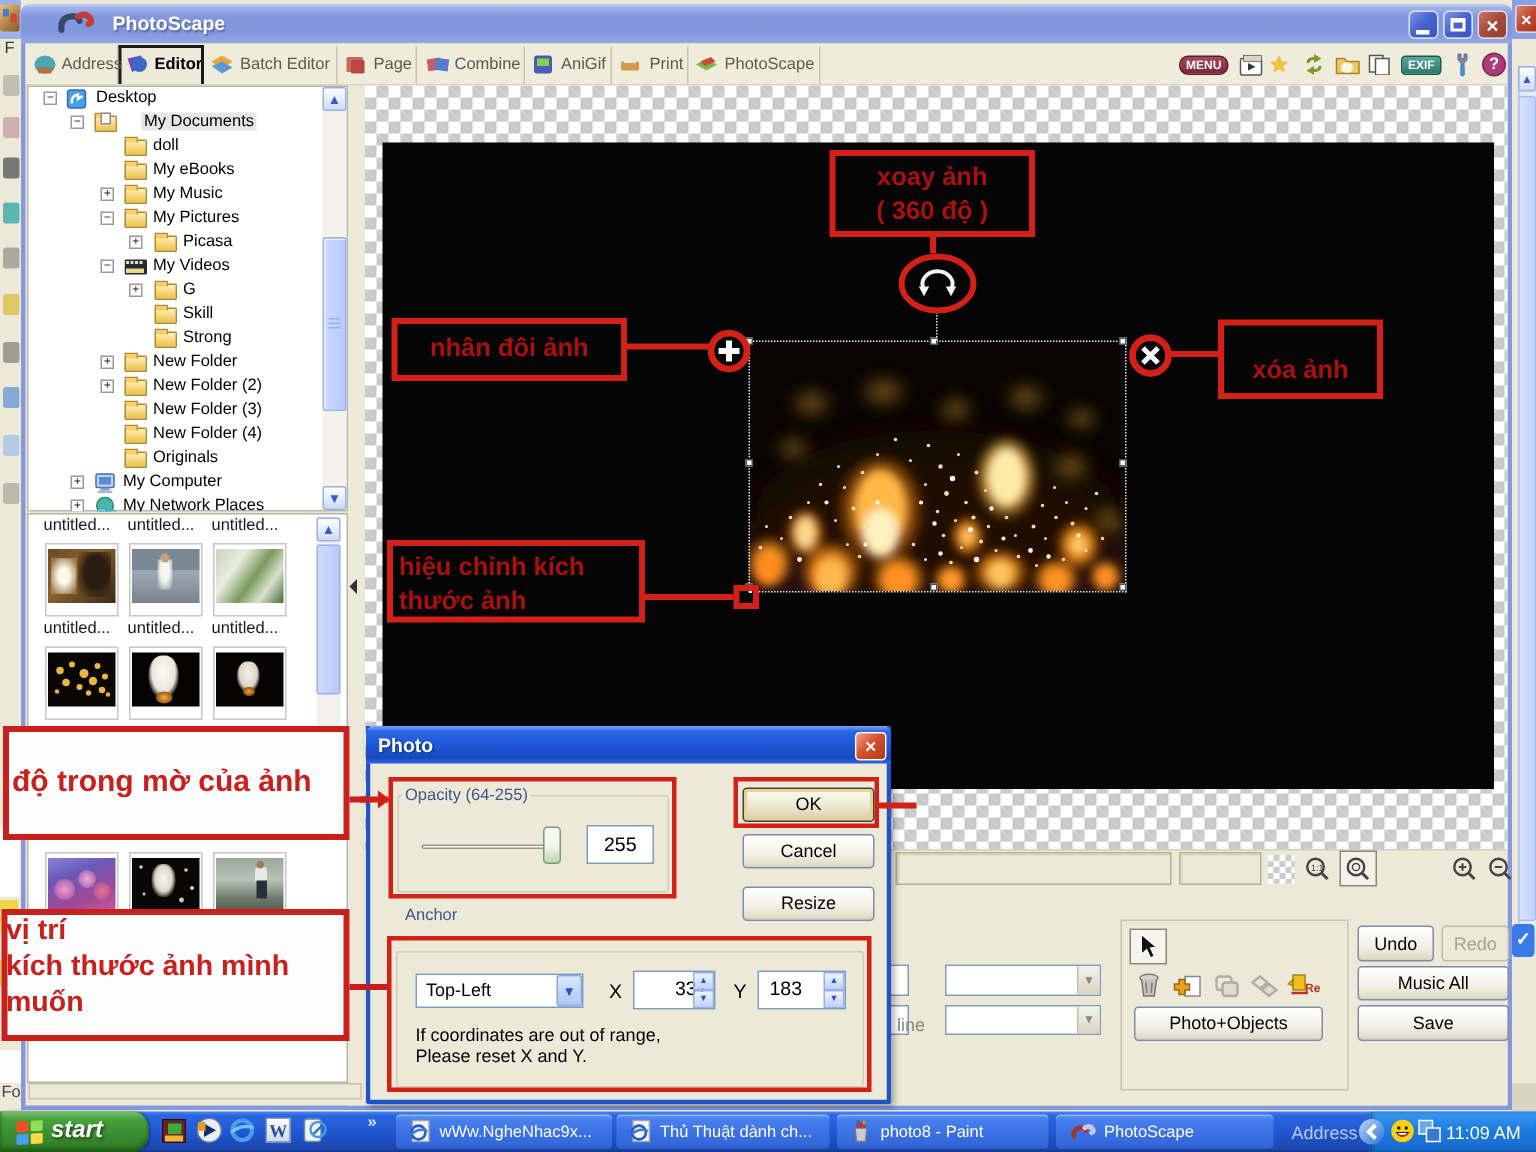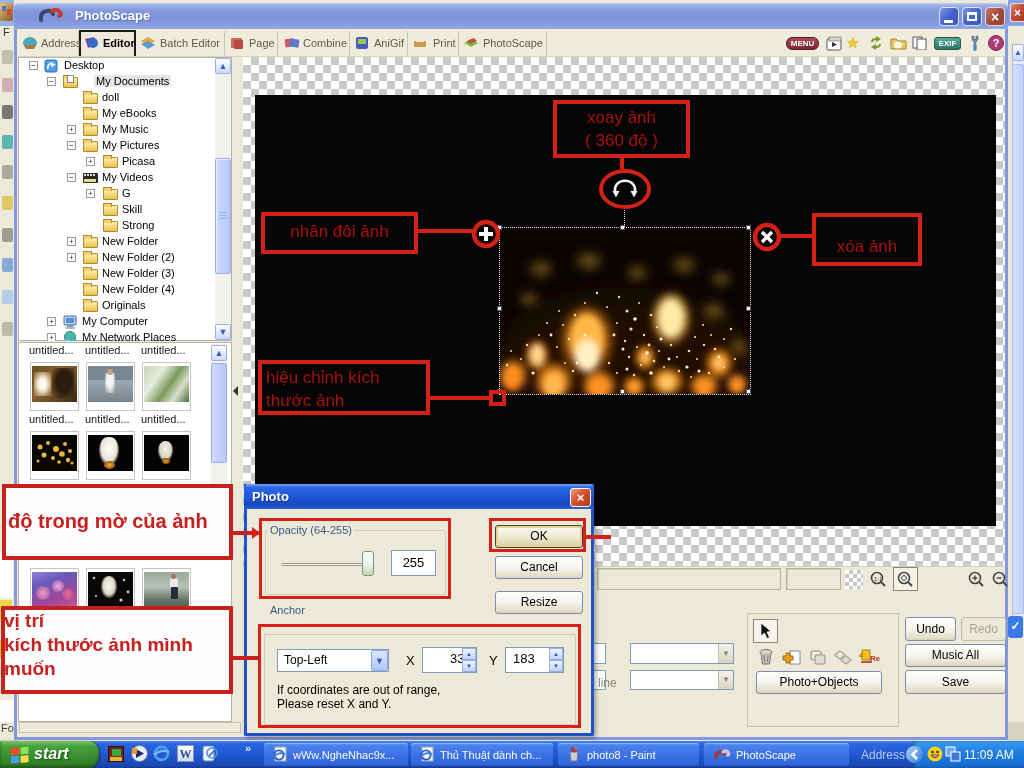--- a/index.html
+++ b/index.html
@@ -6,21 +6,21 @@
 html,body{width:1024px;height:768px;overflow:hidden}
 body{font-family:"Liberation Sans",sans-serif;background:#ece9d8;position:relative}
 .abs{position:absolute}
 .checker{background-color:#fff;background-image:linear-gradient(45deg,#c9c9c9 25%,transparent 25%,transparent 75%,#c9c9c9 75%),linear-gradient(45deg,#c9c9c9 25%,transparent 25%,transparent 75%,#c9c9c9 75%);background-size:16px 16px;background-position:0 0,8px 8px}
 .xpbtn{position:absolute;border:1px solid #7f8cb0;border-radius:3px;background:linear-gradient(180deg,#fffffe 0%,#f4f2e8 55%,#e2ddc8 92%,#d6d0b8 100%);font:12px "Liberation Sans",sans-serif;color:#000;text-align:center;box-shadow:inset 0 1px 0 #fff}
 .fold{position:absolute;width:15px;height:11px;background:linear-gradient(180deg,#fff0b0,#eec04e);border:1px solid #b08a2e;border-radius:1px}
 .fold::before{content:"";position:absolute;left:-1px;top:-3px;width:7px;height:3px;background:#f4d070;border:1px solid #b08a2e;border-bottom:none;border-radius:1px 1px 0 0}
 .pm{position:absolute;width:9px;height:9px;background:#fff;border:1px solid #9a9a9a;font:8px/7px "Liberation Mono",monospace;text-align:center;color:#222}
 .trow{position:absolute;font:11px "Liberation Sans",sans-serif;color:#000;white-space:nowrap}
 .redbox{position:absolute;border:4px solid #d32118}
-.redtxtb{color:#ab1010;font-weight:normal;font-size:17px}
+.redtxtb{color:#ab1010;font-weight:bold;font-size:17px}
 .redline{position:absolute;background:#d32118}
 .handle{position:absolute;width:5px;height:5px;background:#fff;border:1px solid #555}
 .unt{position:absolute;font:11px "Liberation Sans",sans-serif;color:#1a1a1a}
 .thumbcell{position:absolute;background:#fff;border:1px solid #c6c6c6}
 .combo{position:absolute;background:#fff;border:1px solid #7f9db9;font:12px "Liberation Sans",sans-serif}
 .spinbox{position:absolute;background:#fff;border:1px solid #7f9db9;font:12px "Liberation Sans",sans-serif}
 .grp{position:absolute;border:1px solid #cfccb8;border-radius:2px}
 .grplabel{position:absolute;font:11px "Liberation Sans",sans-serif;color:#3e5788;background:#ece9d8;padding:0 2px}
 </style>
 </head>

